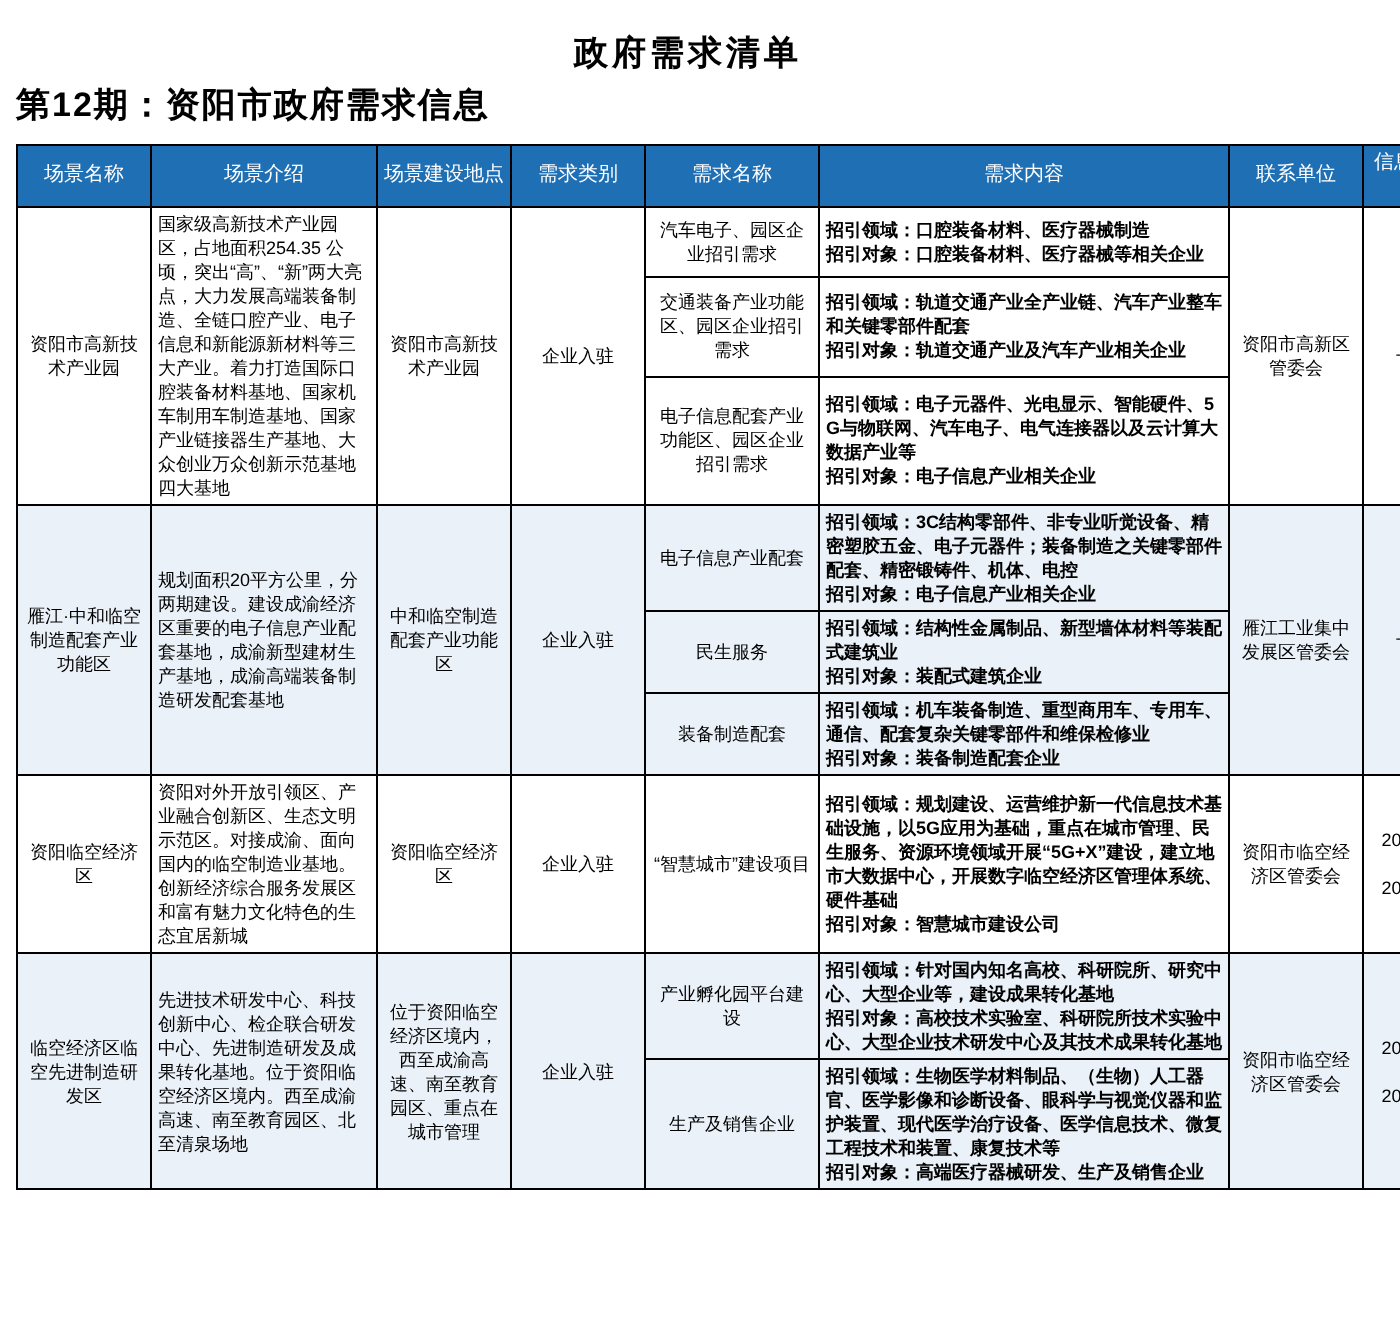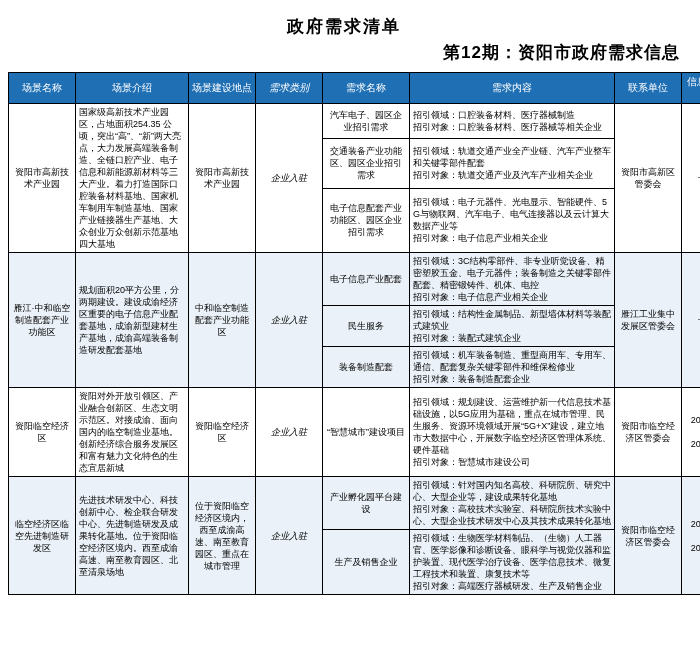--- a/index.html
+++ b/index.html
@@ -22,21 +22,21 @@
   }
   .doc-title {
     text-align: center;
     font-size: 17px;
     font-weight: bold;
     letter-spacing: 2px;
     line-height: 26px;
     margin-top: 4px;
   }
   .doc-subtitle {
-    text-align: right;
+    text-align: left;
     font-size: 17px;
     font-weight: bold;
     letter-spacing: 1px;
     line-height: 26px;
     margin-bottom: 6px;
   }
   table.req-table {
     border-collapse: collapse;
     width: 684px;
     table-layout: fixed;
@@ -56,23 +56,23 @@
     color: #ffffff;
     text-align: center;
     font-weight: normal;
     font-size: 10px;
     height: 20px;
     padding: 3px 2px;
   }
   .c-name      { width: 62px; text-align: center; }
   .c-intro     { width: 108px; text-align: left; }
   .c-place     { width: 62px; text-align: center; }
-  .c-cat       { width: 62px; text-align: center; font-style: italic; }
+  .c-cat       { width: 62px; text-align: center; }
   .c-reqname   { width: 82px; text-align: center; }
-  .c-reqcontent{ width: 200px; text-align: left; }
+  .c-reqcontent{ width: 200px; text-align: left; font-weight: bold; }
   .c-unit      { width: 62px; text-align: center; }
   .c-valid     { width: 46px; text-align: center; }
 
   td.center { text-align: center; }
   td.left   { text-align: left; }
 
   .alt-row td {
     background: #eaf1f8;
   }
   .valid-cell {

